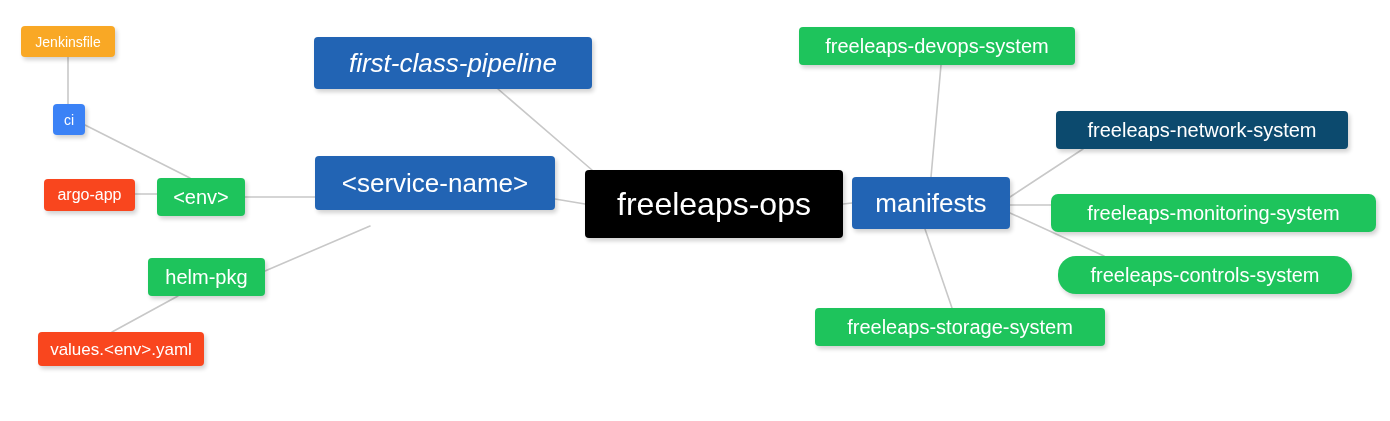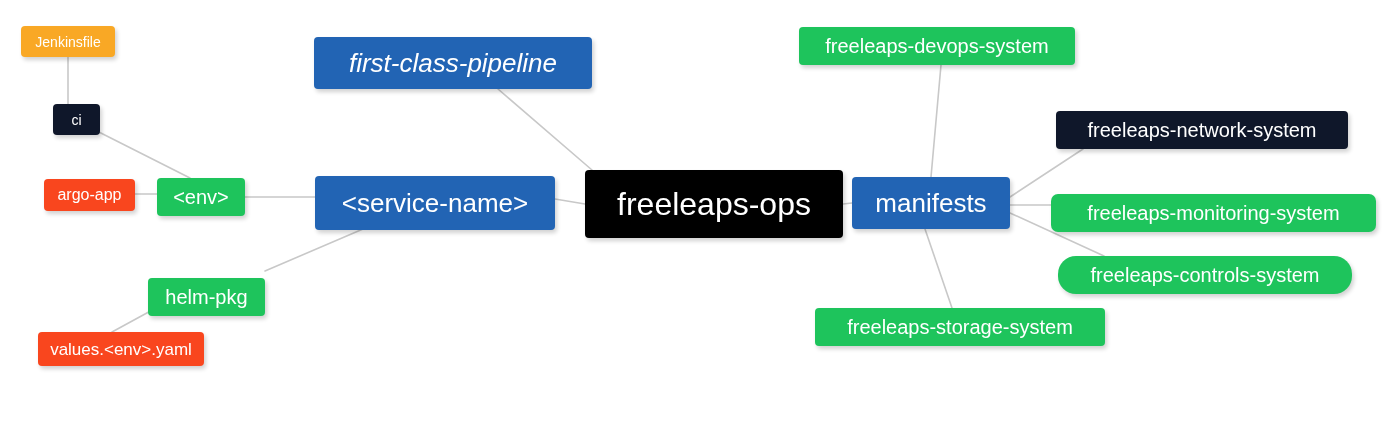--- a/index.html
+++ b/index.html
@@ -52,28 +52,28 @@
       <line x1="68" y1="104" x2="68" y2="57" stroke="#c8c8c8" stroke-width="1.6" stroke-linecap="round"></line>
       <line x1="178" y1="296" x2="112" y2="332" stroke="#c8c8c8" stroke-width="1.6" stroke-linecap="round"></line>
       <line x1="931" y1="177" x2="941" y2="65" stroke="#c8c8c8" stroke-width="1.6" stroke-linecap="round"></line>
       <line x1="1010" y1="197" x2="1083" y2="149" stroke="#c8c8c8" stroke-width="1.6" stroke-linecap="round"></line>
       <line x1="1010" y1="205" x2="1051" y2="205" stroke="#c8c8c8" stroke-width="1.6" stroke-linecap="round"></line>
       <line x1="1010" y1="213" x2="1104" y2="256" stroke="#c8c8c8" stroke-width="1.6" stroke-linecap="round"></line>
       <line x1="925" y1="229" x2="952" y2="308" stroke="#c8c8c8" stroke-width="1.6" stroke-linecap="round"></line>
     </svg>
   <div id="node-layer">
       <div class="node" style="left: 585px; top: 170px; width: 258px; height: 68px; background: #000000; font-size: 32px;">freeleaps-ops</div>
-      <div class="node" style="left: 315px; top: 176px; width: 240px; height: 54px; background: rgb(34, 100, 180); font-size: 26px;">&lt;service-name&gt;</div>
+      <div class="node" style="left: 315px; top: 156px; width: 240px; height: 54px; background: rgb(34, 100, 180); font-size: 26px;">&lt;service-name&gt;</div>
       <div class="node" style="left: 314px; top: 37px; width: 278px; height: 52px; background: rgb(34, 100, 180); font-size: 26px; font-style: italic;">first-class-pipeline</div>
       <div class="node" style="left: 852px; top: 177px; width: 158px; height: 52px; background: rgb(34, 100, 180); font-size: 26px;">manifests</div>
       <div class="node" style="left: 157px; top: 178px; width: 88px; height: 38px; background: rgb(30, 196, 92); font-size: 20px;">&lt;env&gt;</div>
-      <div class="node" style="left: 148px; top: 258px; width: 117px; height: 38px; background: rgb(30, 196, 92); font-size: 20px; margin-top: 20px;">helm-pkg</div>
+      <div class="node" style="left: 148px; top: 258px; width: 117px; height: 38px; background: rgb(30, 196, 92); font-size: 20px;">helm-pkg</div>
       <div class="node" style="left: 21px; top: 26px; width: 94px; height: 31px; background: rgb(249, 168, 37); font-size: 14px;">Jenkinsfile</div>
-      <div class="node" style="left: 53px; top: 104px; width: 47px; height: 31px; background: #0f172a; font-size: 14px;">ci</div>
+      <div class="node" style="left: 53px; top: 104px; width: 32px; height: 31px; background: #3b82f6; font-size: 14px;">ci</div>
       <div class="node" style="left: 32px; top: 179px; width: 91px; height: 32px; background: rgb(249, 70, 30); font-size: 16px; margin-left: 12px;">argo-app</div>
       <div class="node" style="left: 10px; top: 332px; width: 166px; height: 34px; background: rgb(249, 70, 30); font-size: 17px; margin-left: 28px;">values.&lt;env&gt;.yaml</div>
       <div class="node" style="left: 799px; top: 27px; width: 276px; height: 38px; background: rgb(30, 196, 92); font-size: 20px;">freeleaps-devops-system</div>
-      <div class="node" style="left: 1056px; top: 111px; width: 292px; height: 38px; background: #0f172a; font-size: 20px;">freeleaps-network-system</div>
+      <div class="node" style="left: 1056px; top: 111px; width: 292px; height: 38px; background: #0c4a6e; font-size: 20px;">freeleaps-network-system</div>
       <div class="node" style="left: 1051px; top: 194px; width: 325px; height: 38px; background: rgb(30, 196, 92); font-size: 20px; border-radius: 7px;">freeleaps-monitoring-system</div>
       <div class="node" style="left: 1058px; top: 256px; width: 294px; height: 38px; background: rgb(30, 196, 92); font-size: 20px; border-radius: 18px;">freeleaps-controls-system</div>
       <div class="node" style="left: 815px; top: 308px; width: 290px; height: 38px; background: rgb(30, 196, 92); font-size: 20px;">freeleaps-storage-system</div>
     </div>
 </div>
 
 </body></html>

